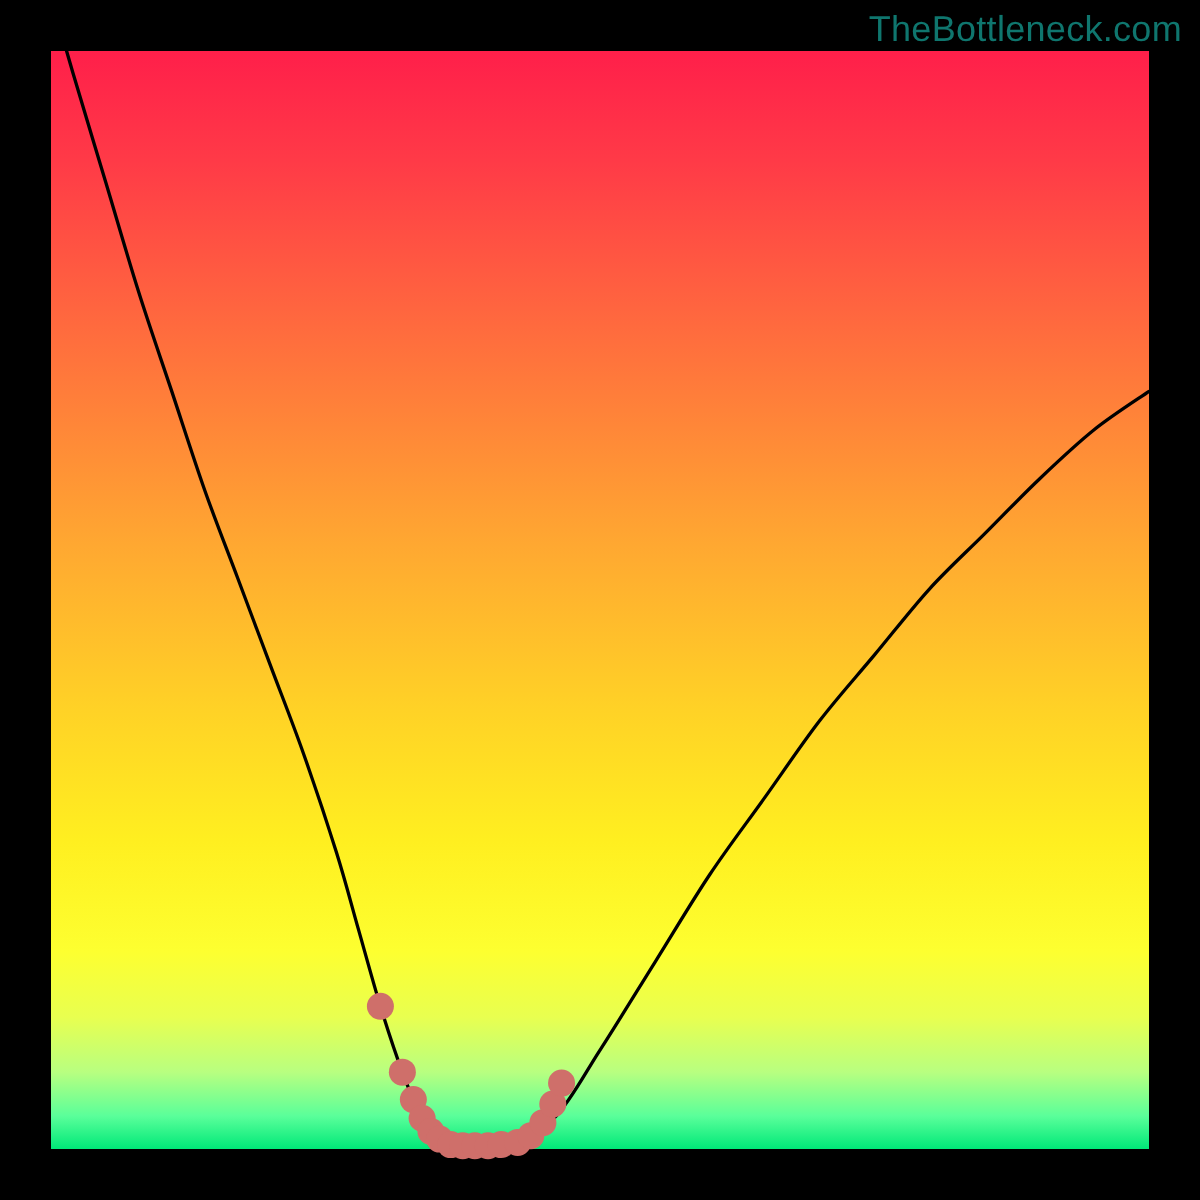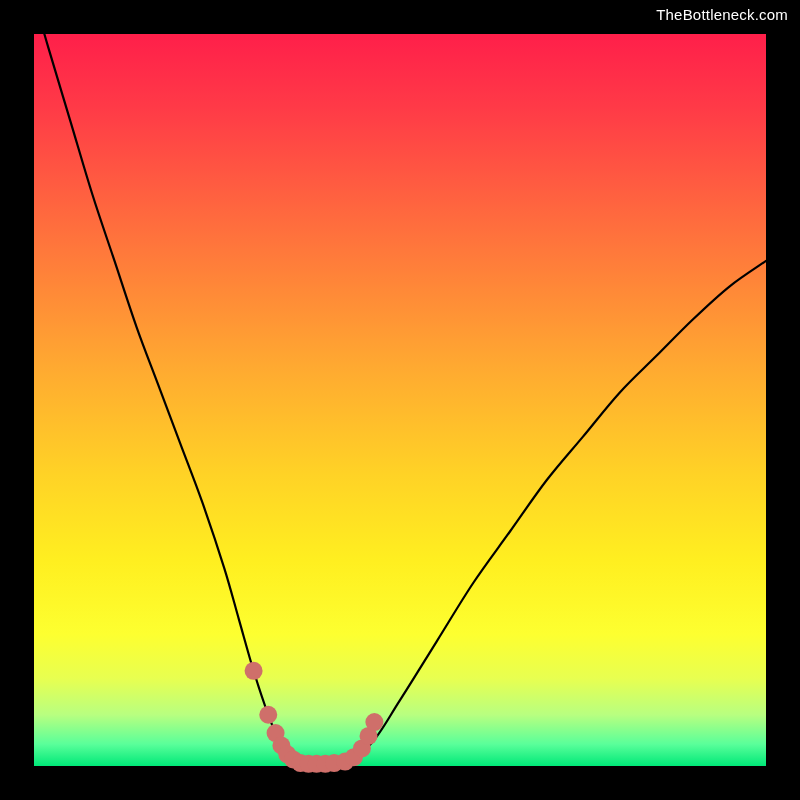--- a/index.html
+++ b/index.html
@@ -38,22 +38,22 @@
       #e8ff50 88%,
       #b8ff80 93%,
       #5aff9a 97%,
       #00e878 100%
     );
   }
   .watermark {
     position: absolute;
     top: 6px;
     right: 12px;
-    color: #ffffff;
-    font-size: 15px;
+    color: #0f766e;
+    font-size: 24px;
     font-weight: 500;
     letter-spacing: 0.2px;
     user-select: none;
   }
   svg.curve-layer {
     position: absolute;
     left: 0;
     top: 0;
     width: 732px;
     height: 732px;

